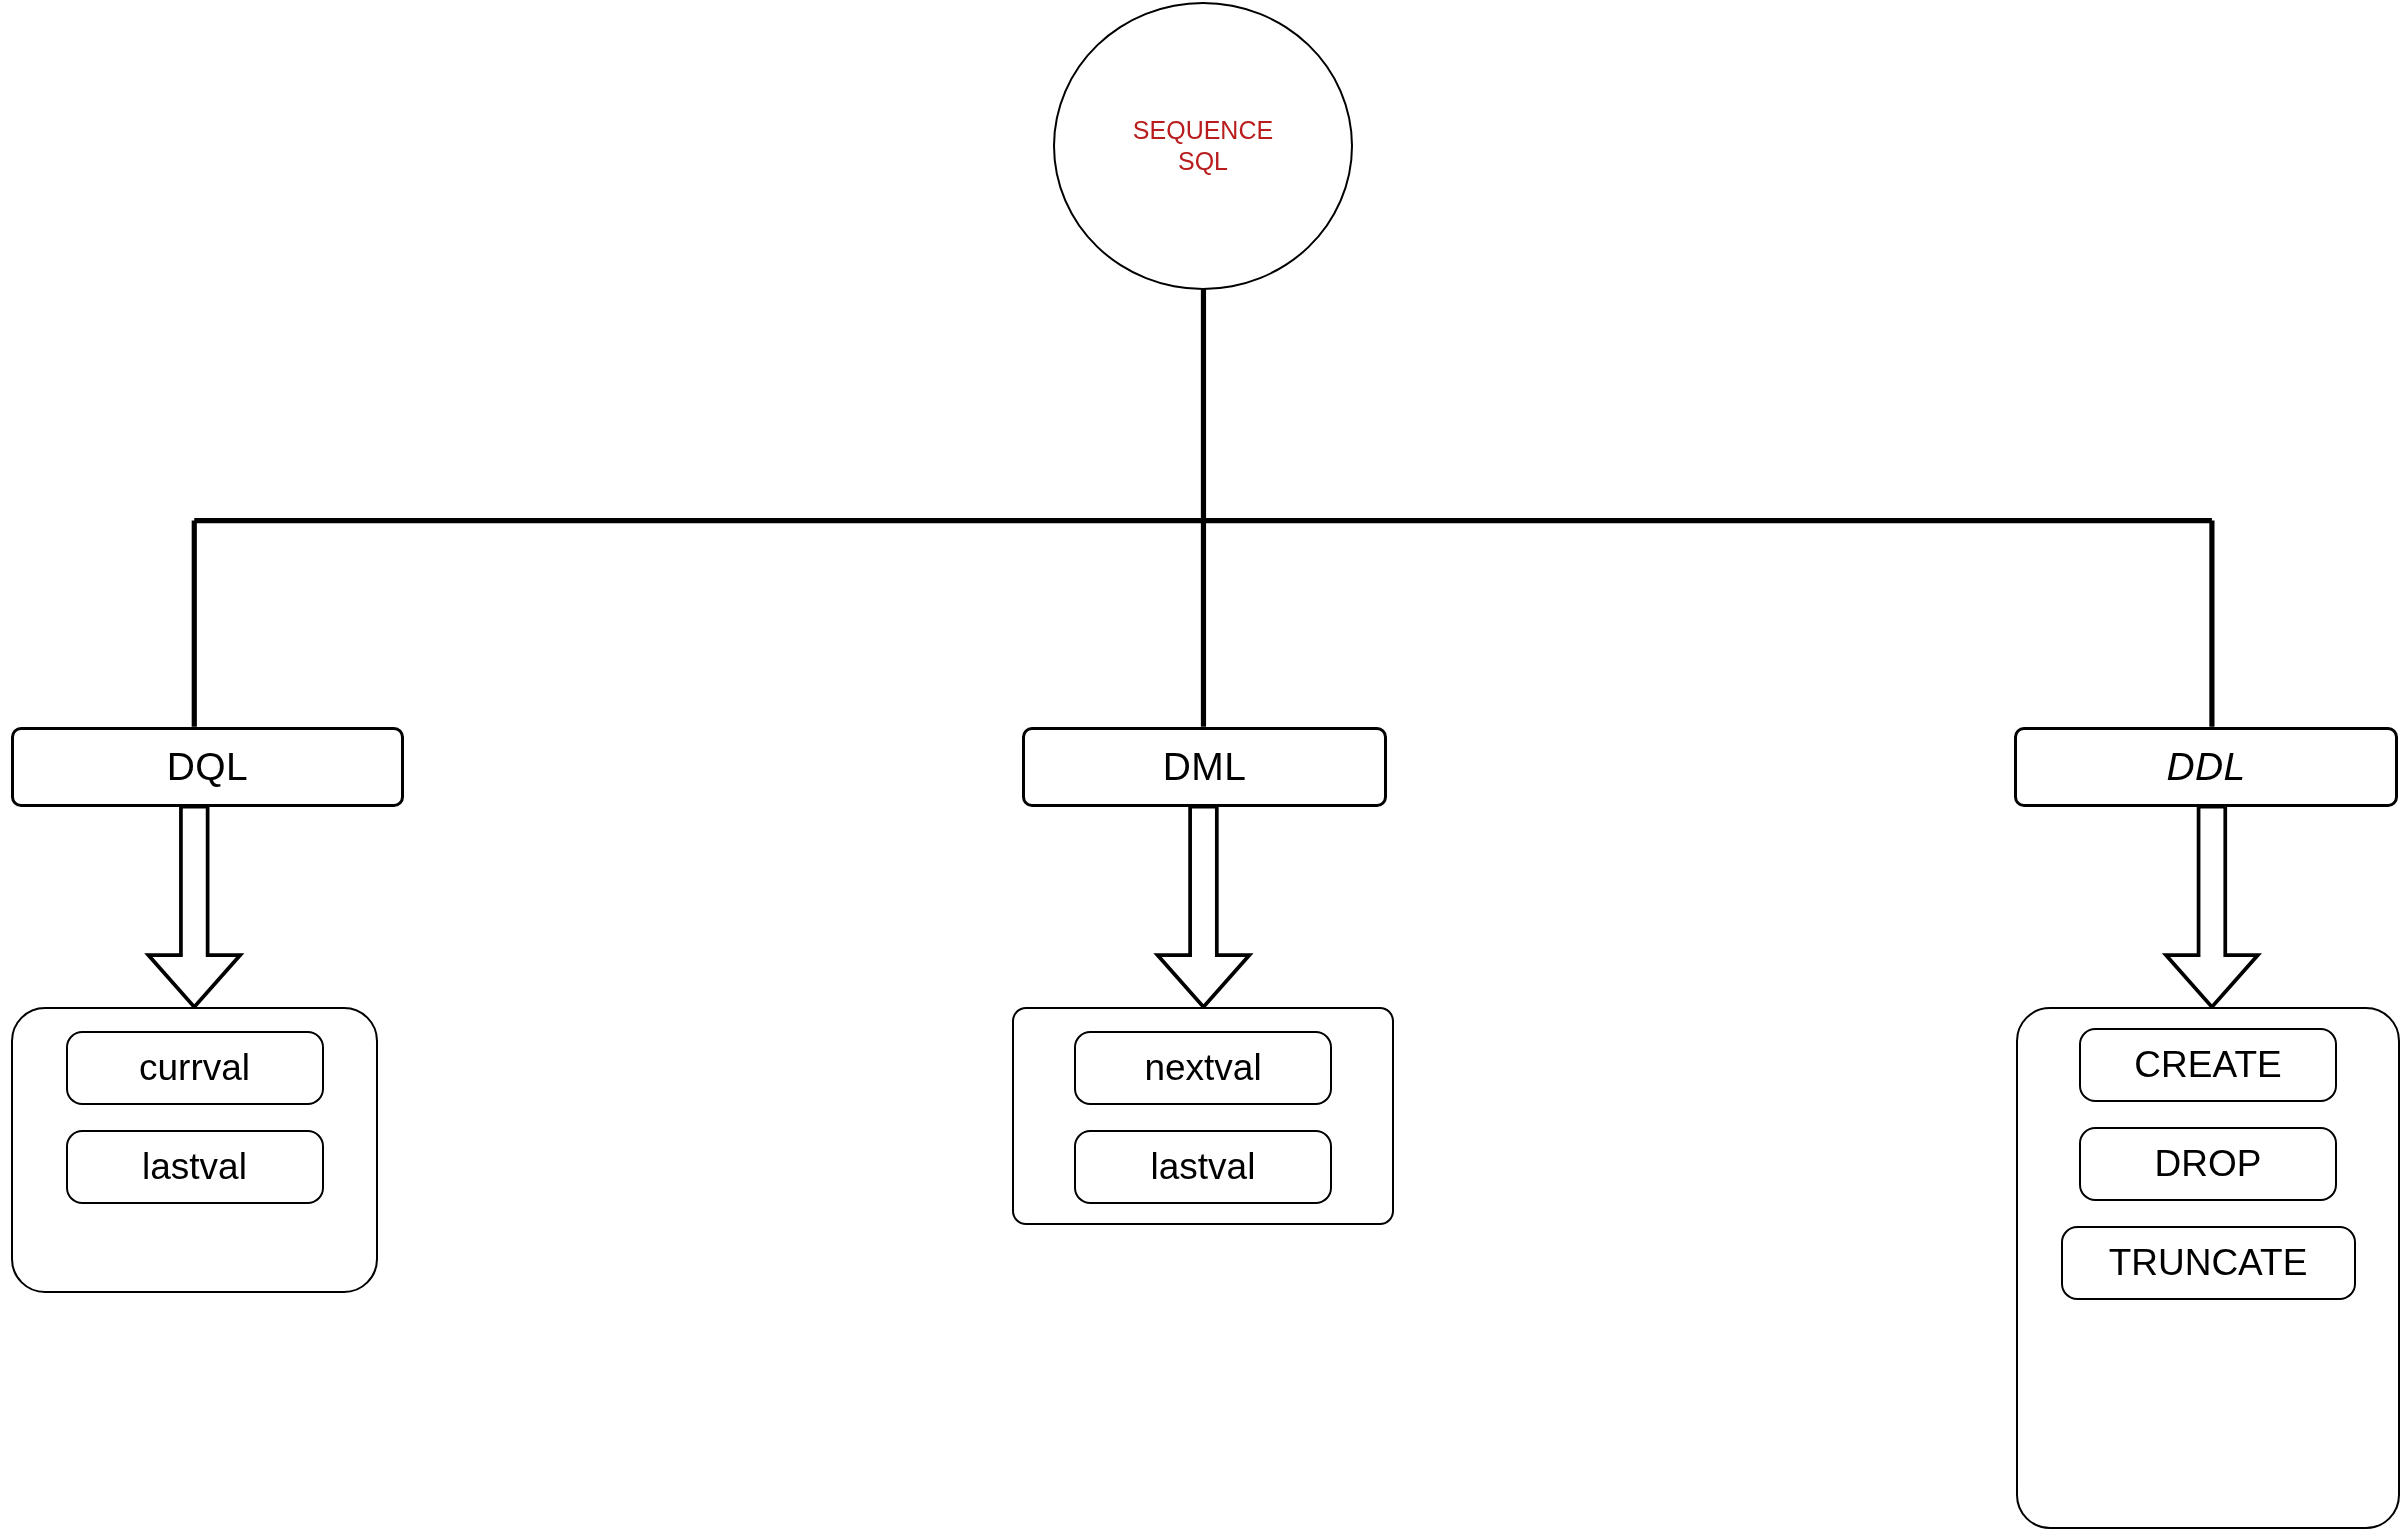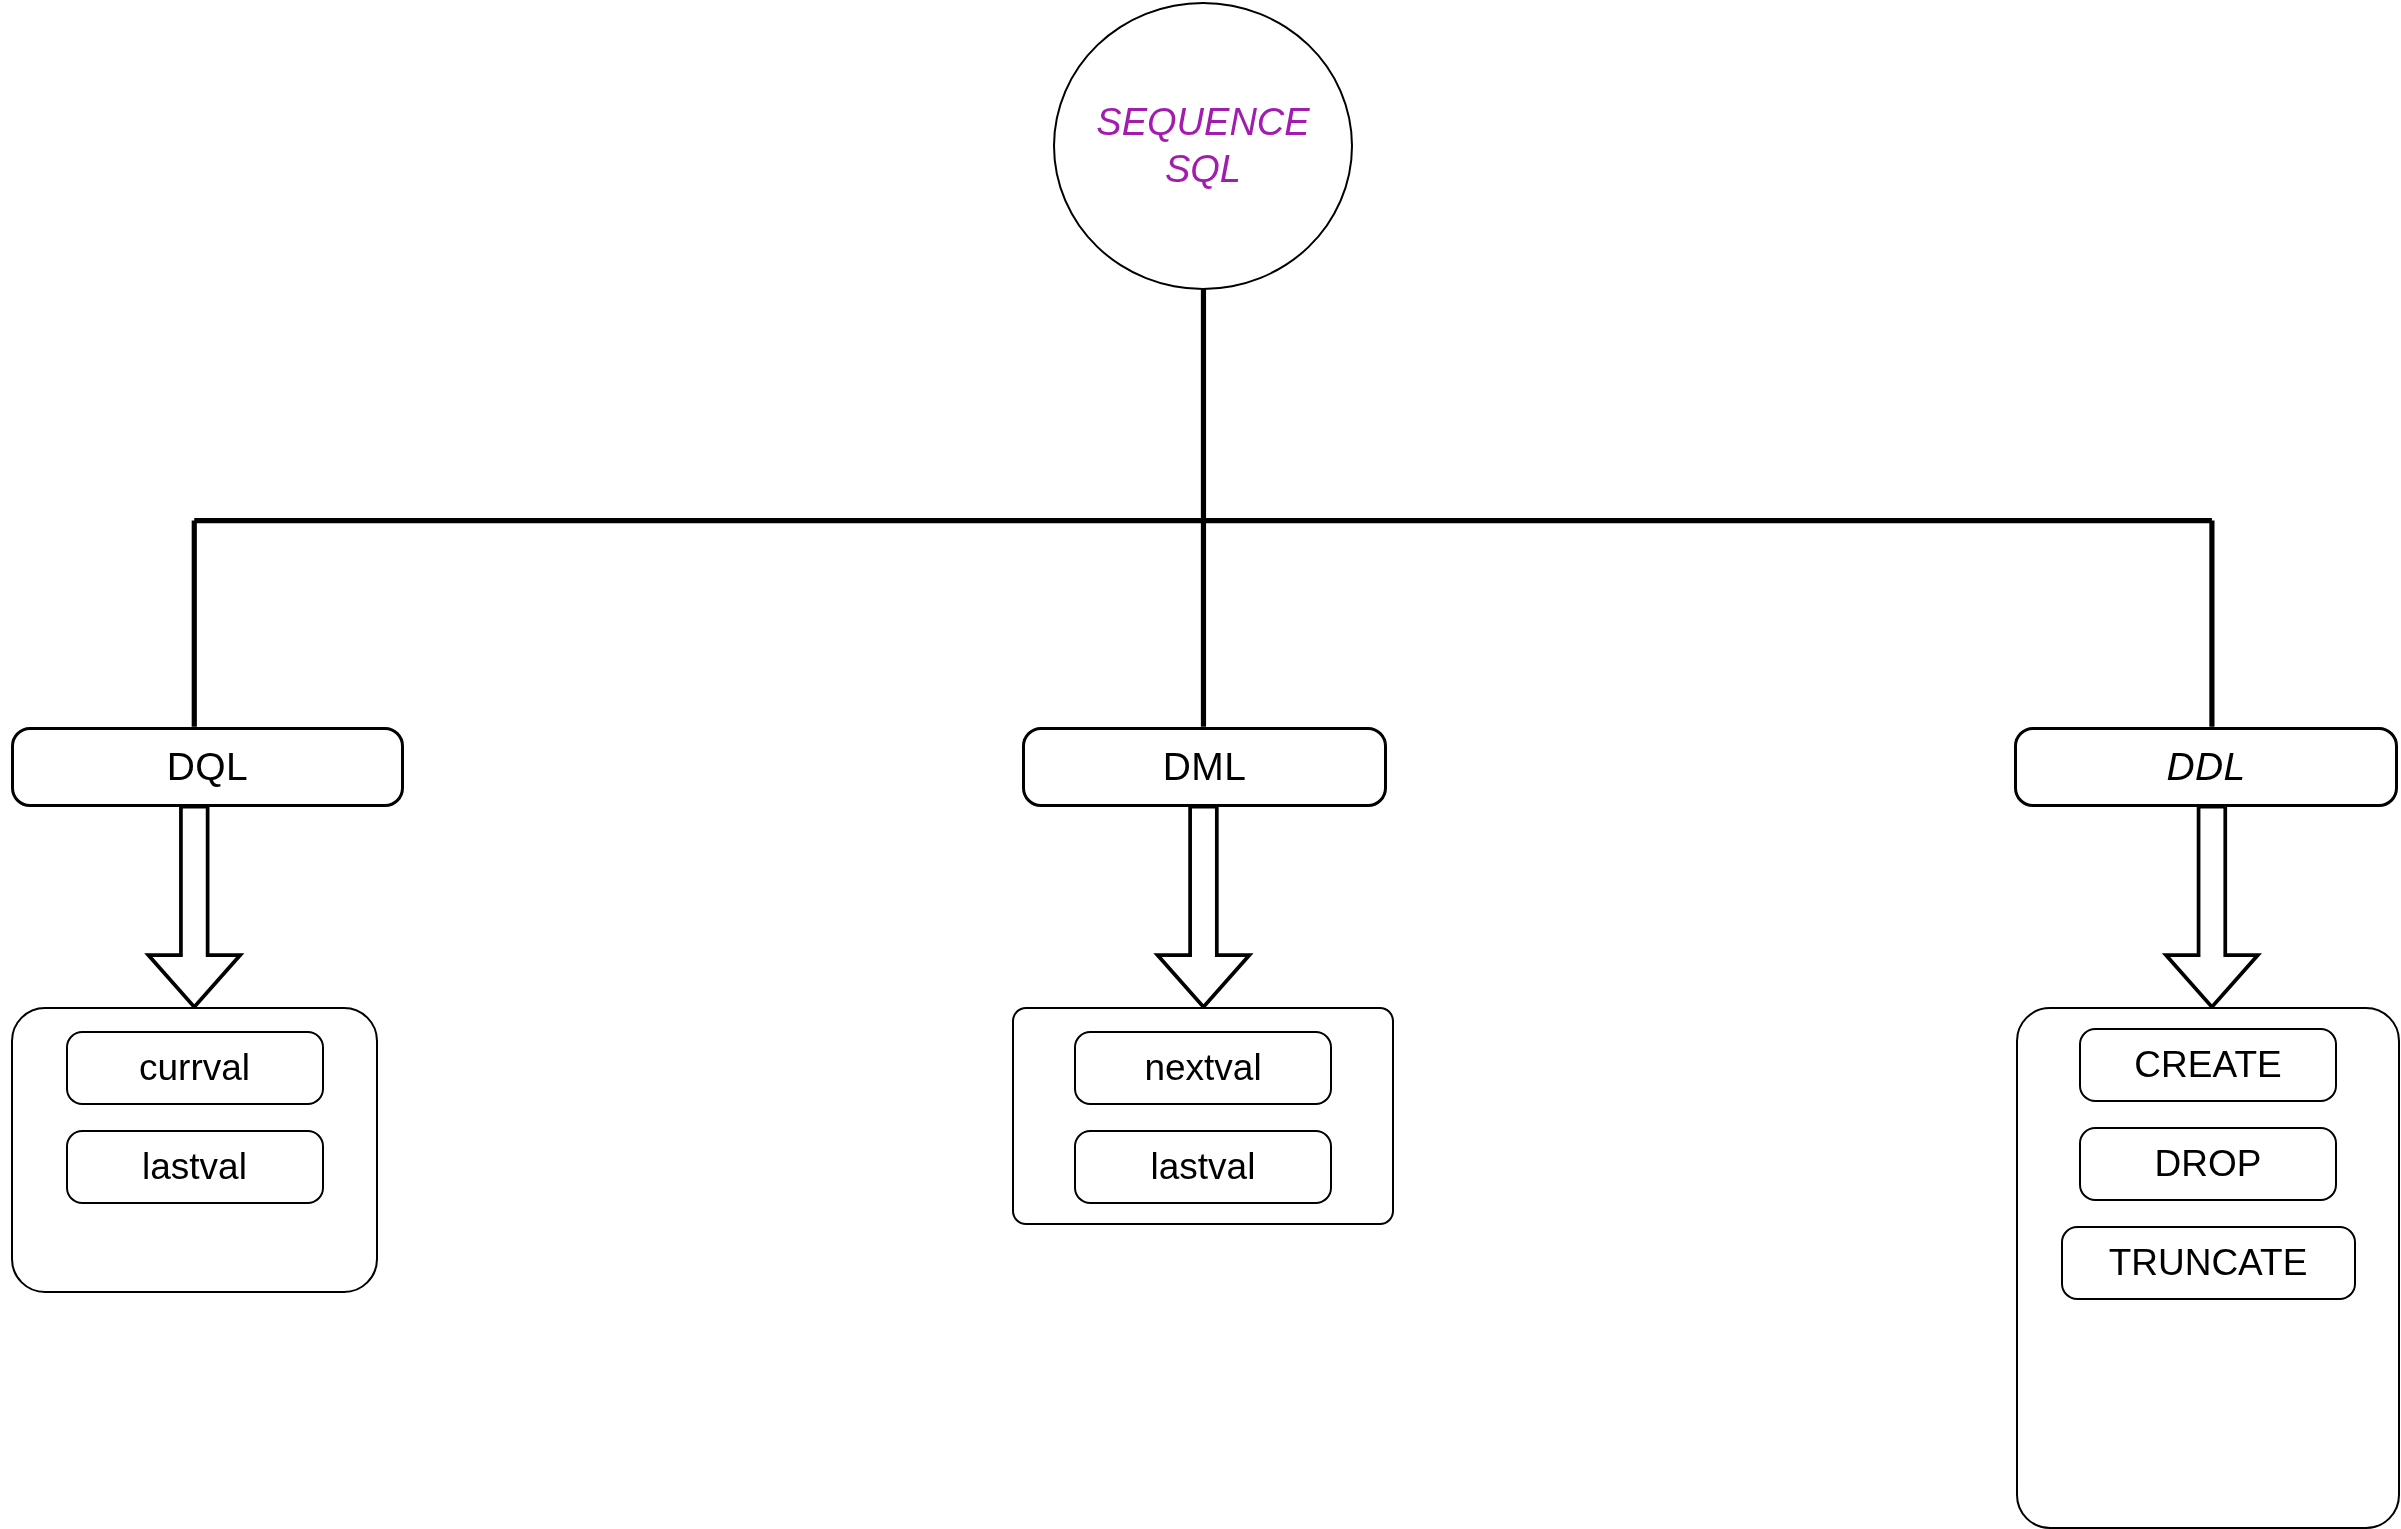--- a/index.html
+++ b/index.html
@@ -37,33 +37,32 @@
     border: 2.2px solid #000000;
     border-radius: 50%;
     background: #ffffff;
     display: flex;
     align-items: center;
     justify-content: center;
     box-sizing: border-box;
   }
   .root-label {
     text-align: center;
-    font-size: 38px;
+    font-size: 25px;
     line-height: 1.22;
-    color: #a21caf;
+    color: #b91c1c;
     white-space: pre-line;
-    font-style: italic;
   }
 
   
   .cat-node {
     position: absolute;
     height: 80px;
     border: 3px solid #000000;
-    border-radius: 19px;
+    border-radius: 10px;
     background: #ffffff;
     display: flex;
     align-items: center;
     justify-content: center;
     box-sizing: border-box;
   }
   .cat-label {
     font-size: 39px;
     color: #000000;
     letter-spacing: 0.4px;

